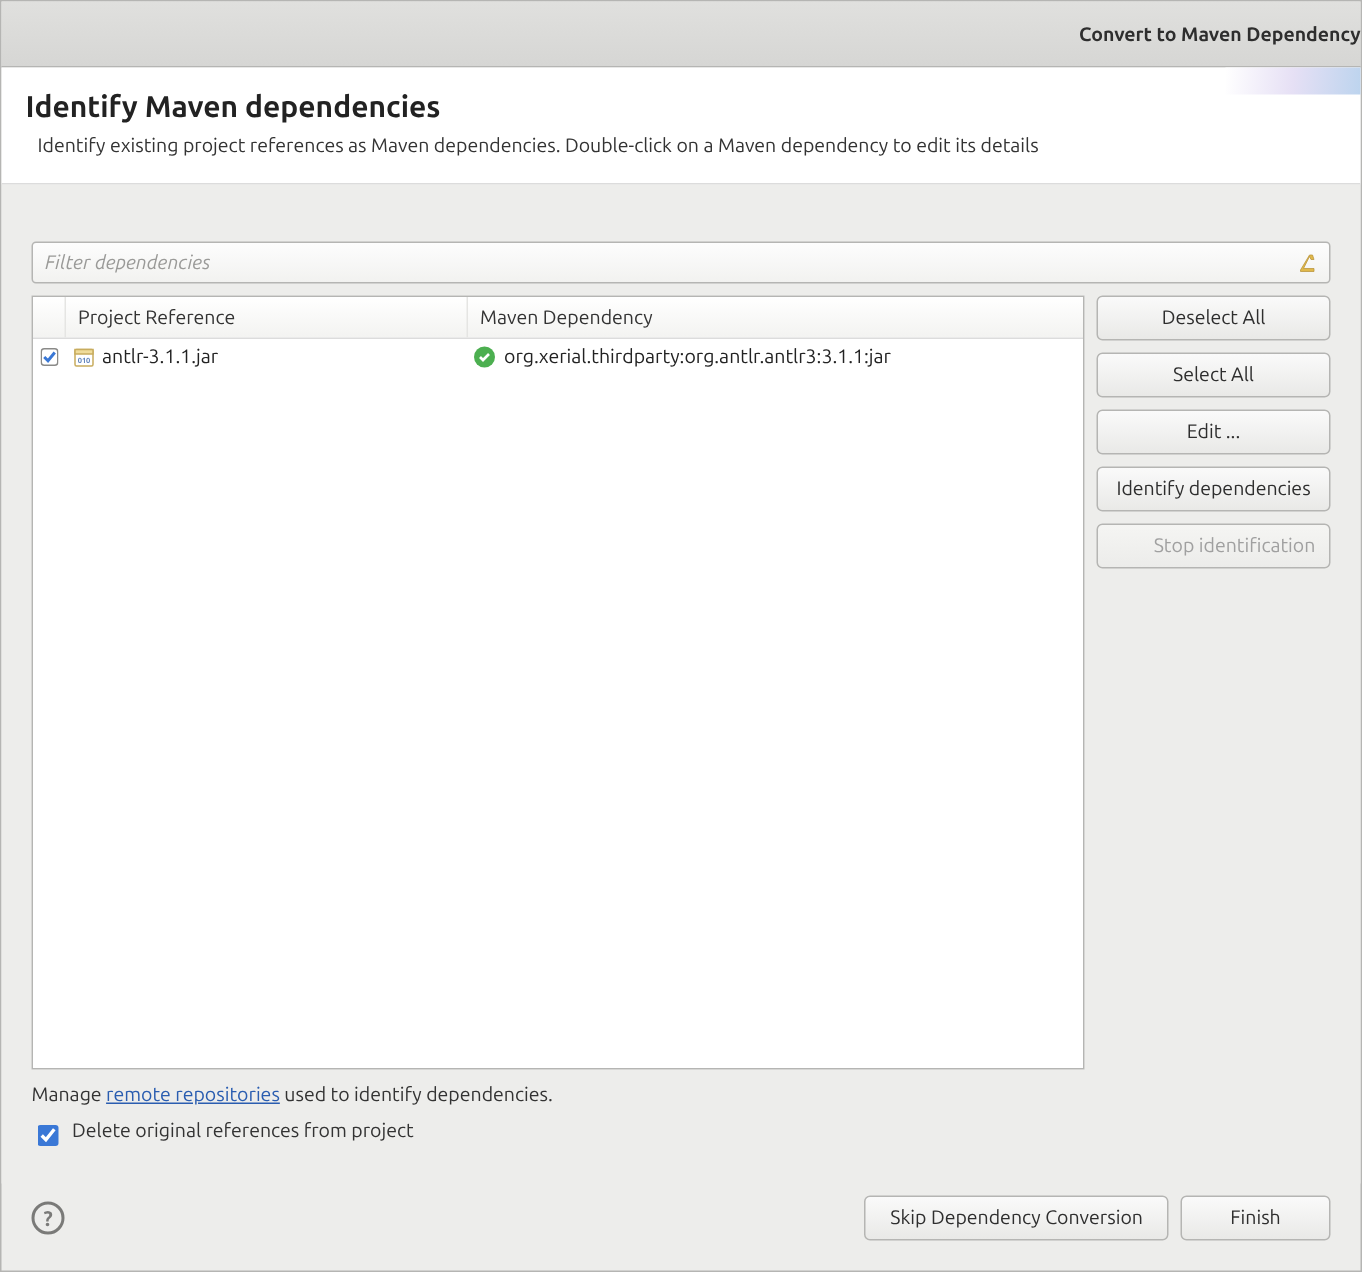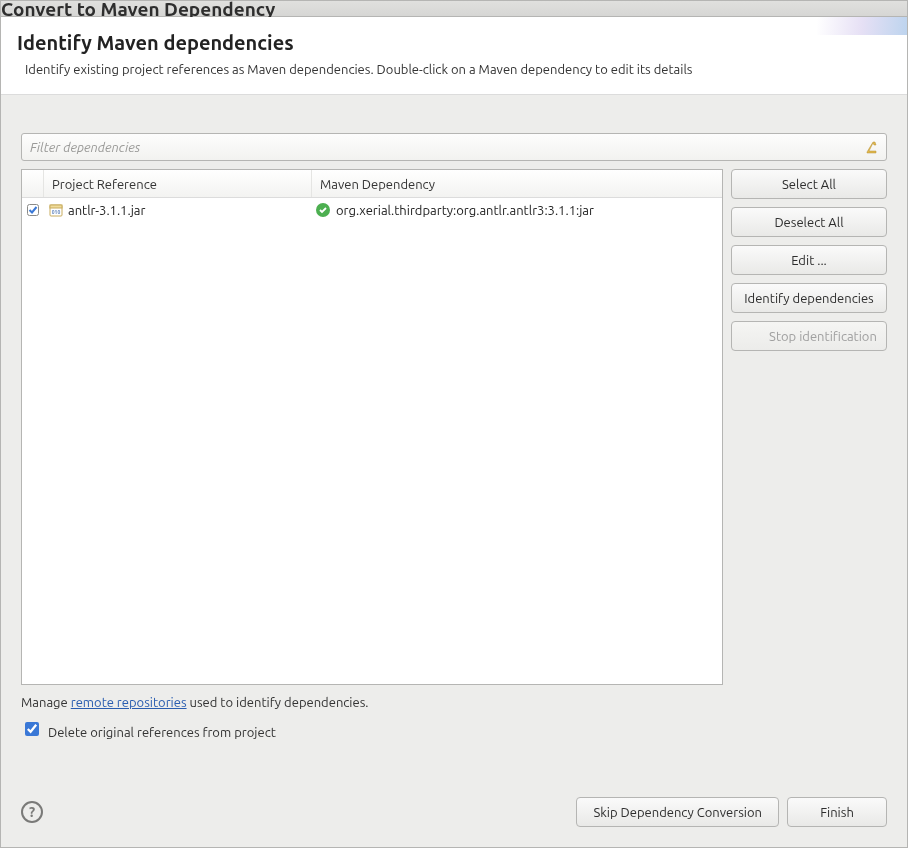--- a/index.html
+++ b/index.html
@@ -16,27 +16,27 @@
   }
   .window {
     width: 908px;
     height: 848px;
     background: #ededeb;
     border: 1px solid #b5b5b3;
     display: flex;
     flex-direction: column;
   }
   .titlebar {
-    height: 16px;
+    height: 44px;
     background: linear-gradient(to bottom, #e0e0de, #d6d6d4);
     border-bottom: 1px solid #b5b5b3;
     display: flex;
     align-items: center;
-    justify-content: flex-start;
-    font-size: 19px;
+    justify-content: flex-end;
+    font-size: 13px;
     font-weight: bold;
     color: #2e2e2e;
   }
   .header-area {
     background: #ffffff;
     border-bottom: 1px solid #dcdcdc;
     padding: 14px 16px 18px 16px;
     position: relative;
   }
   .header-title {
@@ -207,21 +207,21 @@
     color: #333;
   }
   .link {
     color: #2a5db0;
     text-decoration: underline;
     cursor: pointer;
   }
   .checkbox-row {
     margin-top: 10px;
     display: flex;
-    align-items: flex-end;
+    align-items: flex-start;
     gap: 6px;
     font-size: 13px;
     color: #333;
   }
   .checkbox-row input {
     width: 14px;
     height: 14px;
     accent-color: #3a78d6;
   }
   .footer {
@@ -307,22 +307,22 @@
                   <path d="M2 5 L4 7 L8 3" stroke="#fff" stroke-width="1.8" fill="none"></path>
                 </svg>
               </span>
               <span>org.xerial.thirdparty:org.antlr.antlr3:3.1.1:jar</span>
             </div>
           </div>
         </div>
       </div>
 
       <div class="side-buttons">
+        <div class="btn">Deselect All</div>
         <div class="btn">Select All</div>
-        <div class="btn">Deselect All</div>
         <div class="btn">Edit ...</div>
         <div class="btn">Identify dependencies</div>
         <div class="btn disabled">Stop identification</div>
       </div>
 
     </div>
 
     <div class="below-table">
       <span>Manage </span><span class="link">remote repositories</span><span> used to identify dependencies.</span>
     </div>

